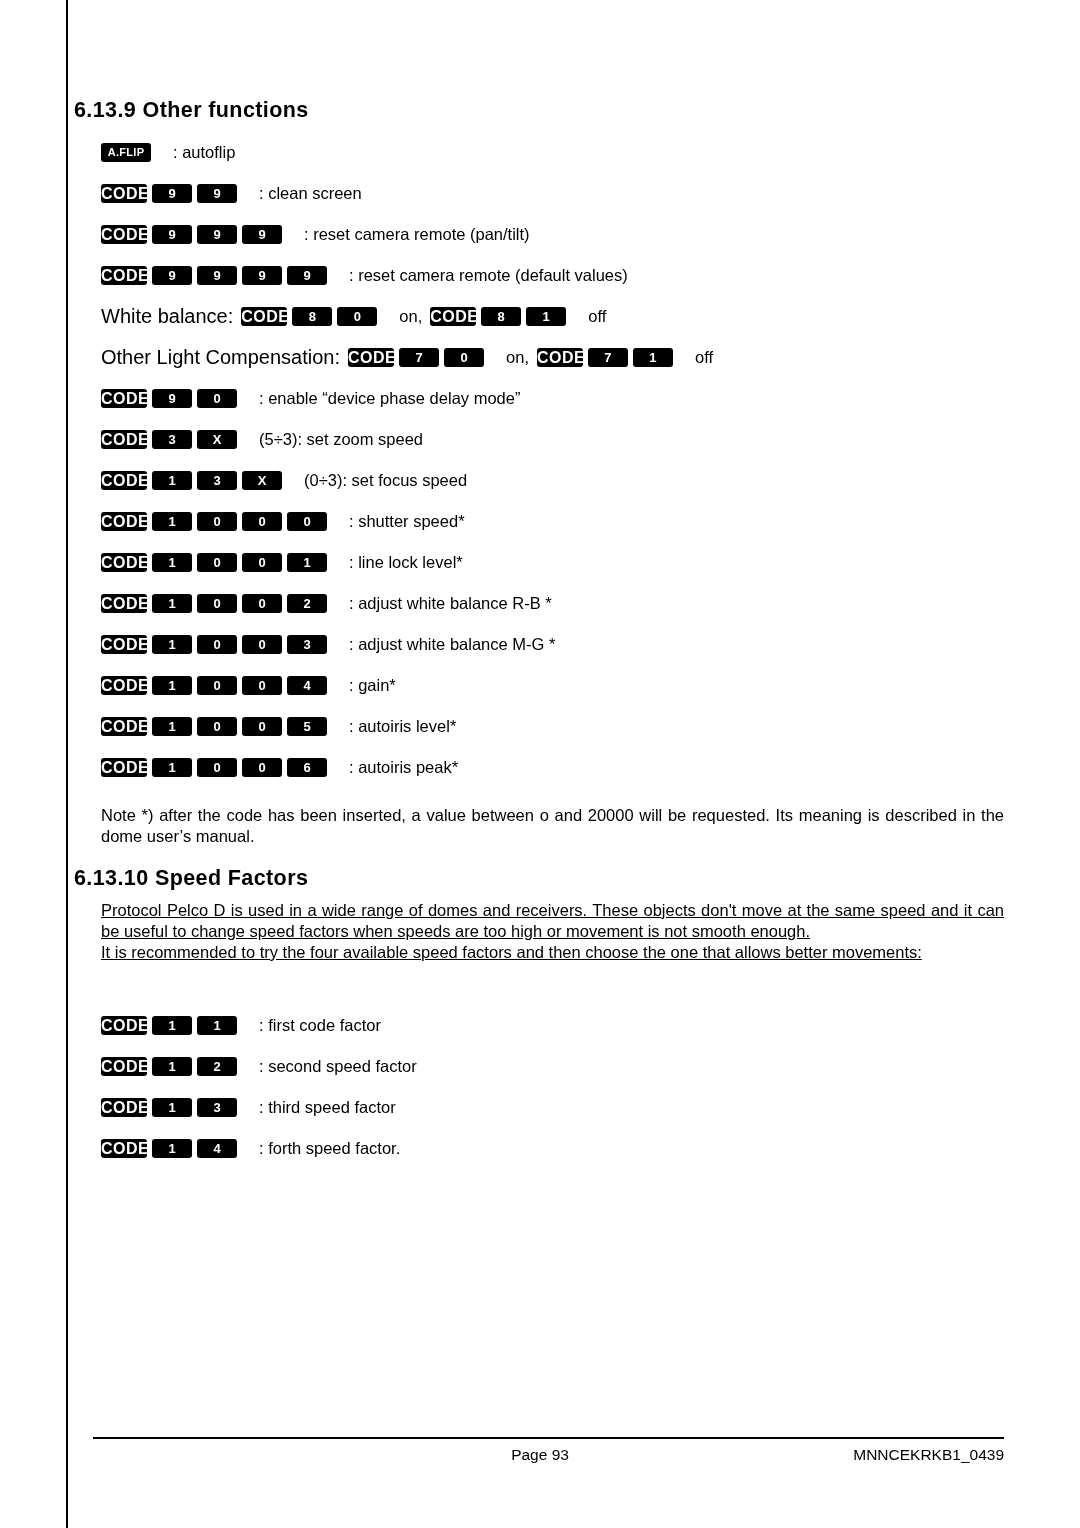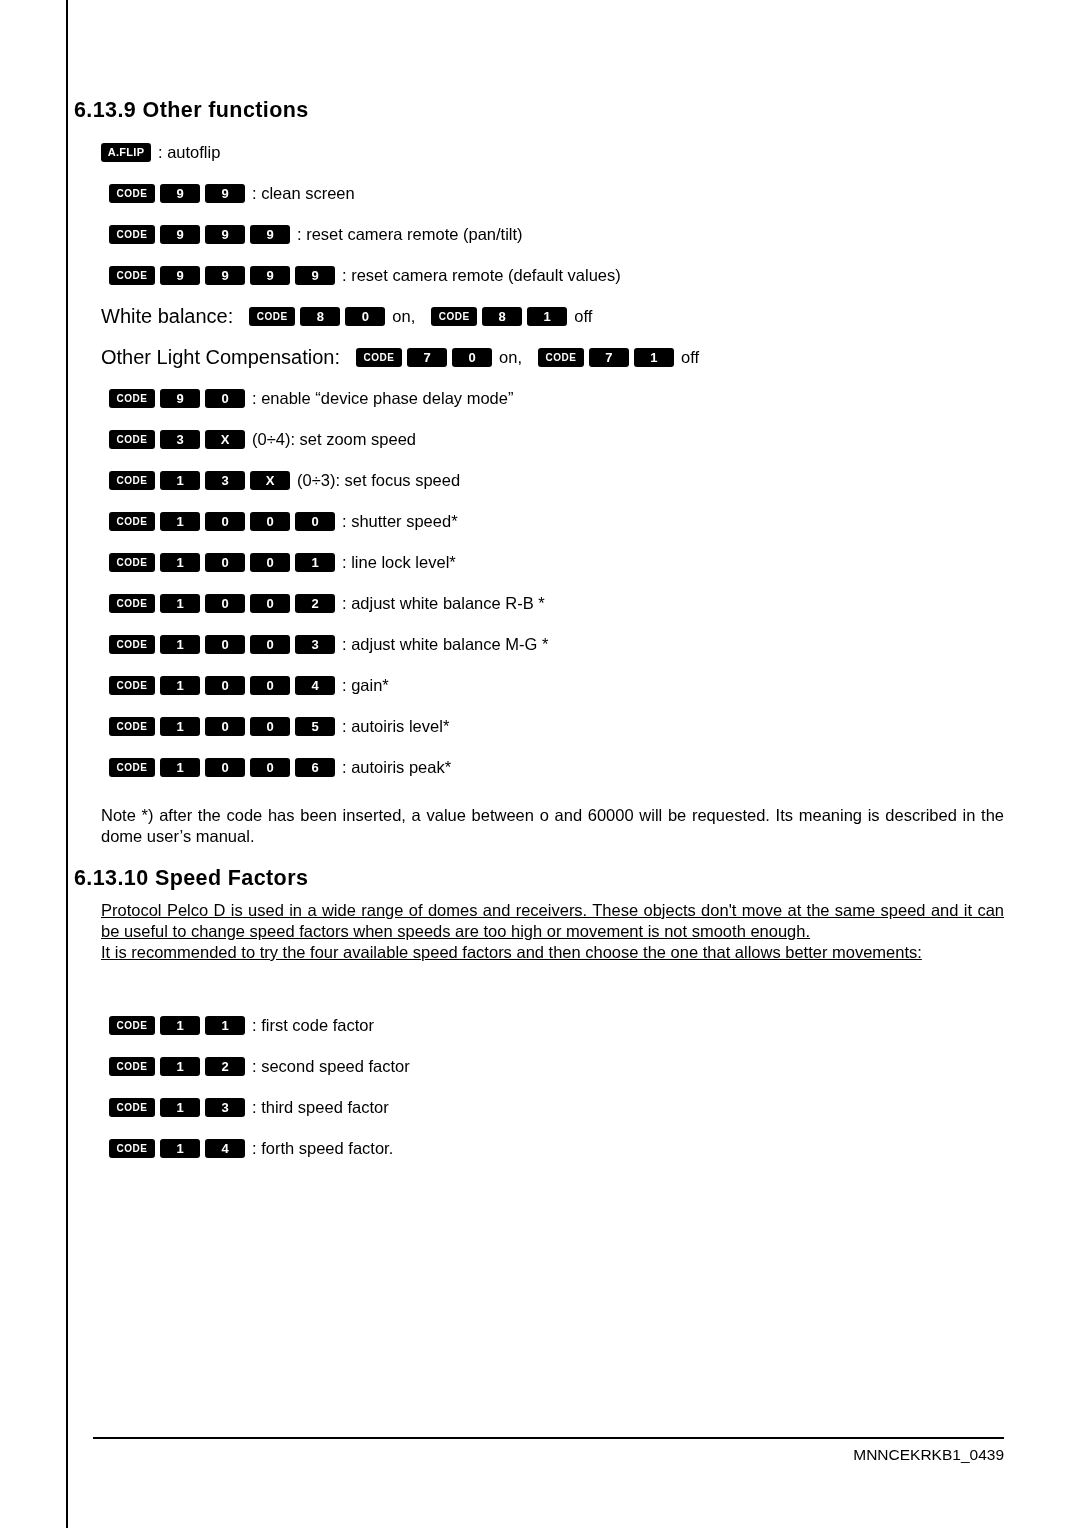--- a/index.html
+++ b/index.html
@@ -62,43 +62,42 @@
     font-weight: bold;
     text-align: center;
     border-radius: 3px;
     font-family: "Liberation Sans", sans-serif;
     vertical-align: middle;
   }
   .key-code {
     width: 46px;
     height: 19px;
     line-height: 19px;
-    font-size: 10px;
+    font-size: 16px;
     letter-spacing: 0.5px;
-    margin-left: 8px;
   }
   .key-aflip {
     width: 50px;
     height: 19px;
     line-height: 19px;
     font-size: 11px;
     letter-spacing: 0.3px;
   }
   .key-num {
     width: 40px;
     height: 19px;
     line-height: 19px;
     font-size: 13px;
   }
   .gap {
     display: inline-block;
     width: 5px;
   }
   .txt {
-    margin-left: 7px;
+    margin-left: 22px;
     text-align: center;
   }
   .inline-label {
     font-size: 20px;
   }
   .para {
     position: absolute;
     left: 101px;
     width: 903px;
     font-size: 16.5px;
@@ -222,21 +221,21 @@
     <span class="key key-num">0</span>
     <span class="txt">: enable “device phase delay mode”</span>
   </div>
 
   <div class="line" style="top:428px;">
     <span class="key key-code">CODE</span>
       <span class="gap"></span>
     <span class="key key-num">3</span>
       <span class="gap"></span>
     <span class="key key-num">X</span>
-    <span class="txt">(0÷4): set zoom speed</span>
+    <span class="txt">(5÷3): set zoom speed</span>
   </div>
 
   <div class="line" style="top:469px;">
     <span class="key key-code">CODE</span>
       <span class="gap"></span>
     <span class="key key-num">1</span>
       <span class="gap"></span>
     <span class="key key-num">3</span>
       <span class="gap"></span>
     <span class="key key-num">X</span>
@@ -327,21 +326,21 @@
     <span class="key key-num">1</span>
       <span class="gap"></span>
     <span class="key key-num">0</span>
       <span class="gap"></span>
     <span class="key key-num">0</span>
       <span class="gap"></span>
     <span class="key key-num">6</span>
     <span class="txt">: autoiris peak*</span>
   </div>
 
-  <div class="para" style="top:805px;">Note *) after the code has been inserted, a value between o and 60000 will be requested. Its meaning is described in the dome user’s manual.</div>
+  <div class="para" style="top:805px;">Note *) after the code has been inserted, a value between o and 20000 will be requested. Its meaning is described in the dome user’s manual.</div>
 
   <h2 class="section sec2">
     <span>6.13.10</span>
     <span>Speed Factors</span>
   </h2>
 
   <div class="para" style="top:900px; white-space: pre-line; text-decoration: underline;">Protocol Pelco D is used in a wide range of domes and receivers. These objects don't move at the same speed and it can be useful to change speed factors when speeds are too high or movement is not smooth enough.
 It is recommended to try the four available speed factors and then choose the one that allows better movements:</div>
 
   <div class="line" style="top:1014px;">
@@ -374,14 +373,15 @@
   <div class="line" style="top:1137px;">
     <span class="key key-code">CODE</span>
       <span class="gap"></span>
     <span class="key key-num">1</span>
       <span class="gap"></span>
     <span class="key key-num">4</span>
     <span class="txt">: forth speed factor.</span>
   </div>
 
   <div class="footer-rule"></div>
+  <div class="footer-center">Page 93</div>
   <div class="footer-right">MNNCEKRKB1_0439</div>
 </div>
 
 </body></html>

